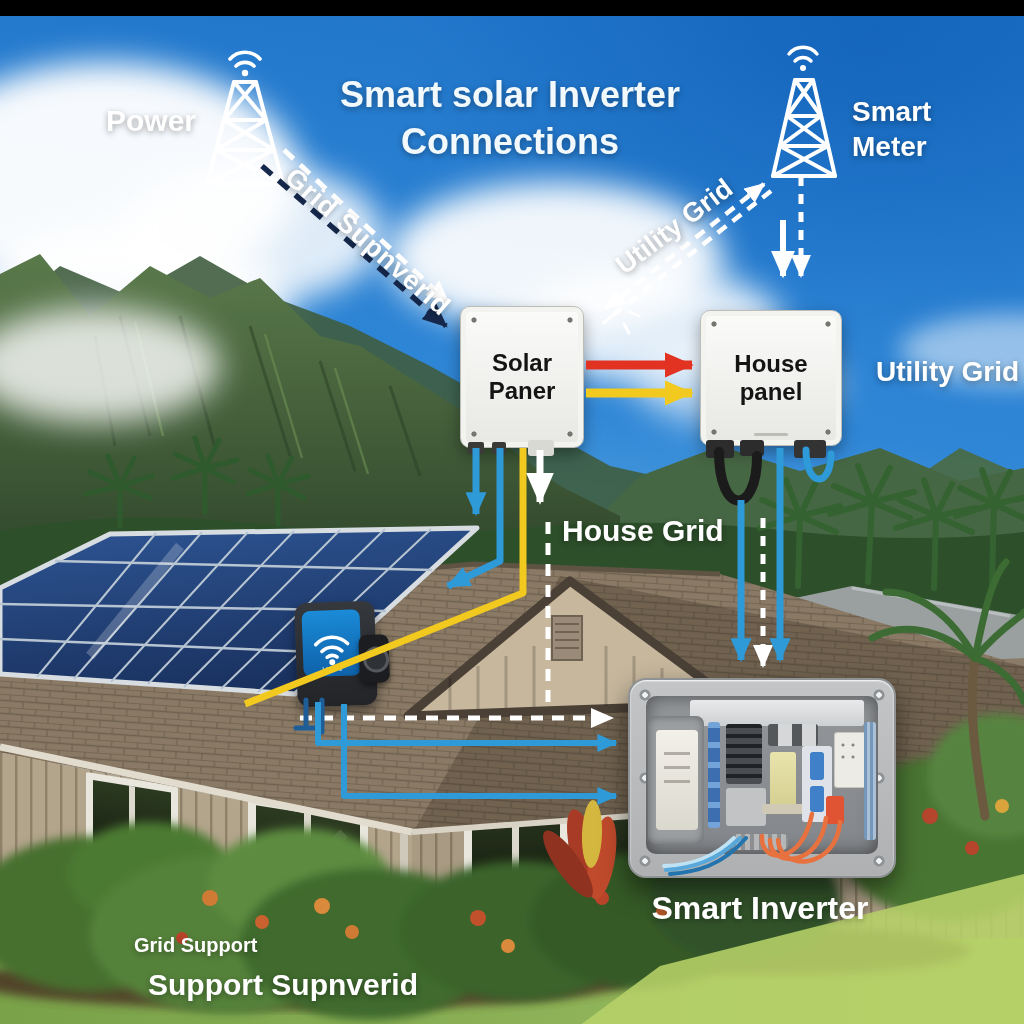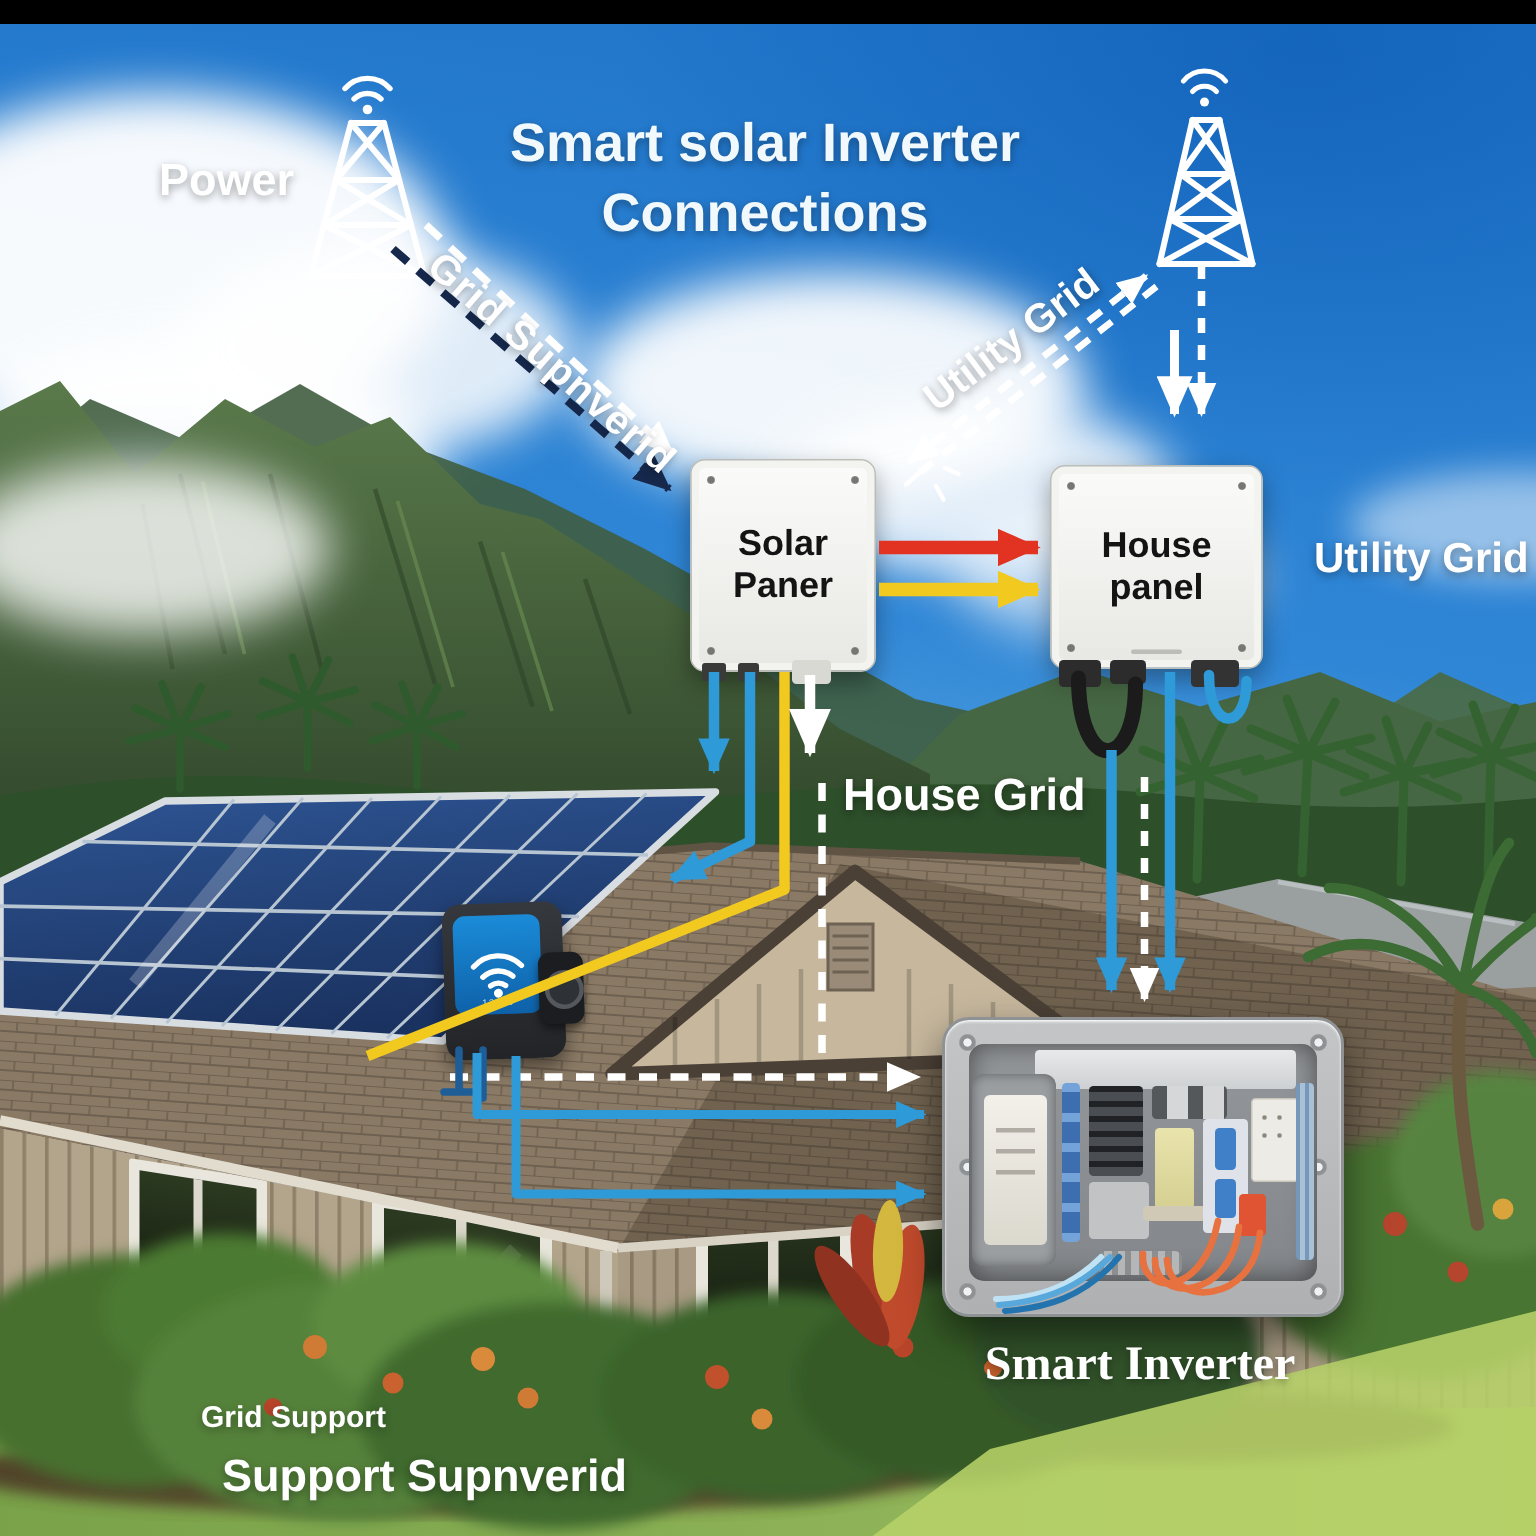--- a/index.html
+++ b/index.html
@@ -105,21 +105,21 @@
   .lbl{position:absolute;color:#fff;font-weight:bold;
        text-shadow:0 2px 6px rgba(0,0,0,.35);white-space:nowrap;z-index:11;}
   .title{left:280px;top:56px;width:460px;text-align:center;font-size:36px;line-height:1.3;
          color:#f2f9fd;white-space:normal;}
   .lbl-power{left:106px;top:88px;font-size:30px;}
   .lbl-smartmeter{left:852px;top:78px;font-size:28px;width:96px;white-space:normal;line-height:1.25;}
   .lbl-gridsup{left:299px;top:146px;font-size:27px;transform:rotate(41deg);transform-origin:left top;letter-spacing:1px;}
   .lbl-utildiag{left:610px;top:240px;font-size:27px;transform:rotate(-37deg);transform-origin:left top;}
   .lbl-utilright{left:876px;top:340px;font-size:28px;}
   .lbl-housemeter{left:562px;top:498px;font-size:30px;}
-  .lbl-smartinv{left:628px;top:874px;width:264px;text-align:center;font-size:32px;font-family:Liberation Serif, serif;}
+  .lbl-smartinv{left:628px;top:874px;width:264px;text-align:center;font-size:32px;}
   .lbl-gs1{left:134px;top:918px;font-size:20px;}
   .lbl-gs2{left:148px;top:952px;font-size:30px;}
 </style>
 </head>
 <body>
 
 <div class="stage">
 
   <div class="abs sky"></div>
   <div class="abs sky-deep"></div>
@@ -427,20 +427,21 @@
     <path d="M344,688 L344,780 L616,780" stroke="#2e9ad8" stroke-width="6" stroke-linejoin="round" marker-end="url(#mB)" fill="none"></path>
 
     <path d="M612,300 L604,307 M620,288 L615,278 M630,296 L639,300 M624,308 L629,317" stroke="#fff" stroke-width="3" stroke-linecap="round" fill="none"></path>
   </svg>
 
   <div class="lbl title">
     <div>Smart solar Inverter</div>
     <div>Connections</div>
   </div>
   <div class="lbl lbl-power">Power</div>
+  <div class="lbl lbl-smartmeter">Smart Meter</div>
   <div class="lbl lbl-gridsup">Grid Supnverid</div>
   <div class="lbl lbl-utildiag">Utility Grid</div>
   <div class="lbl lbl-utilright">Utility Grid</div>
   <div class="lbl lbl-housemeter">House Grid</div>
   <div class="lbl lbl-smartinv">Smart Inverter</div>
   <div class="lbl lbl-gs1">Grid Support</div>
   <div class="lbl lbl-gs2">Support Supnverid</div>
 
 </div>
 

